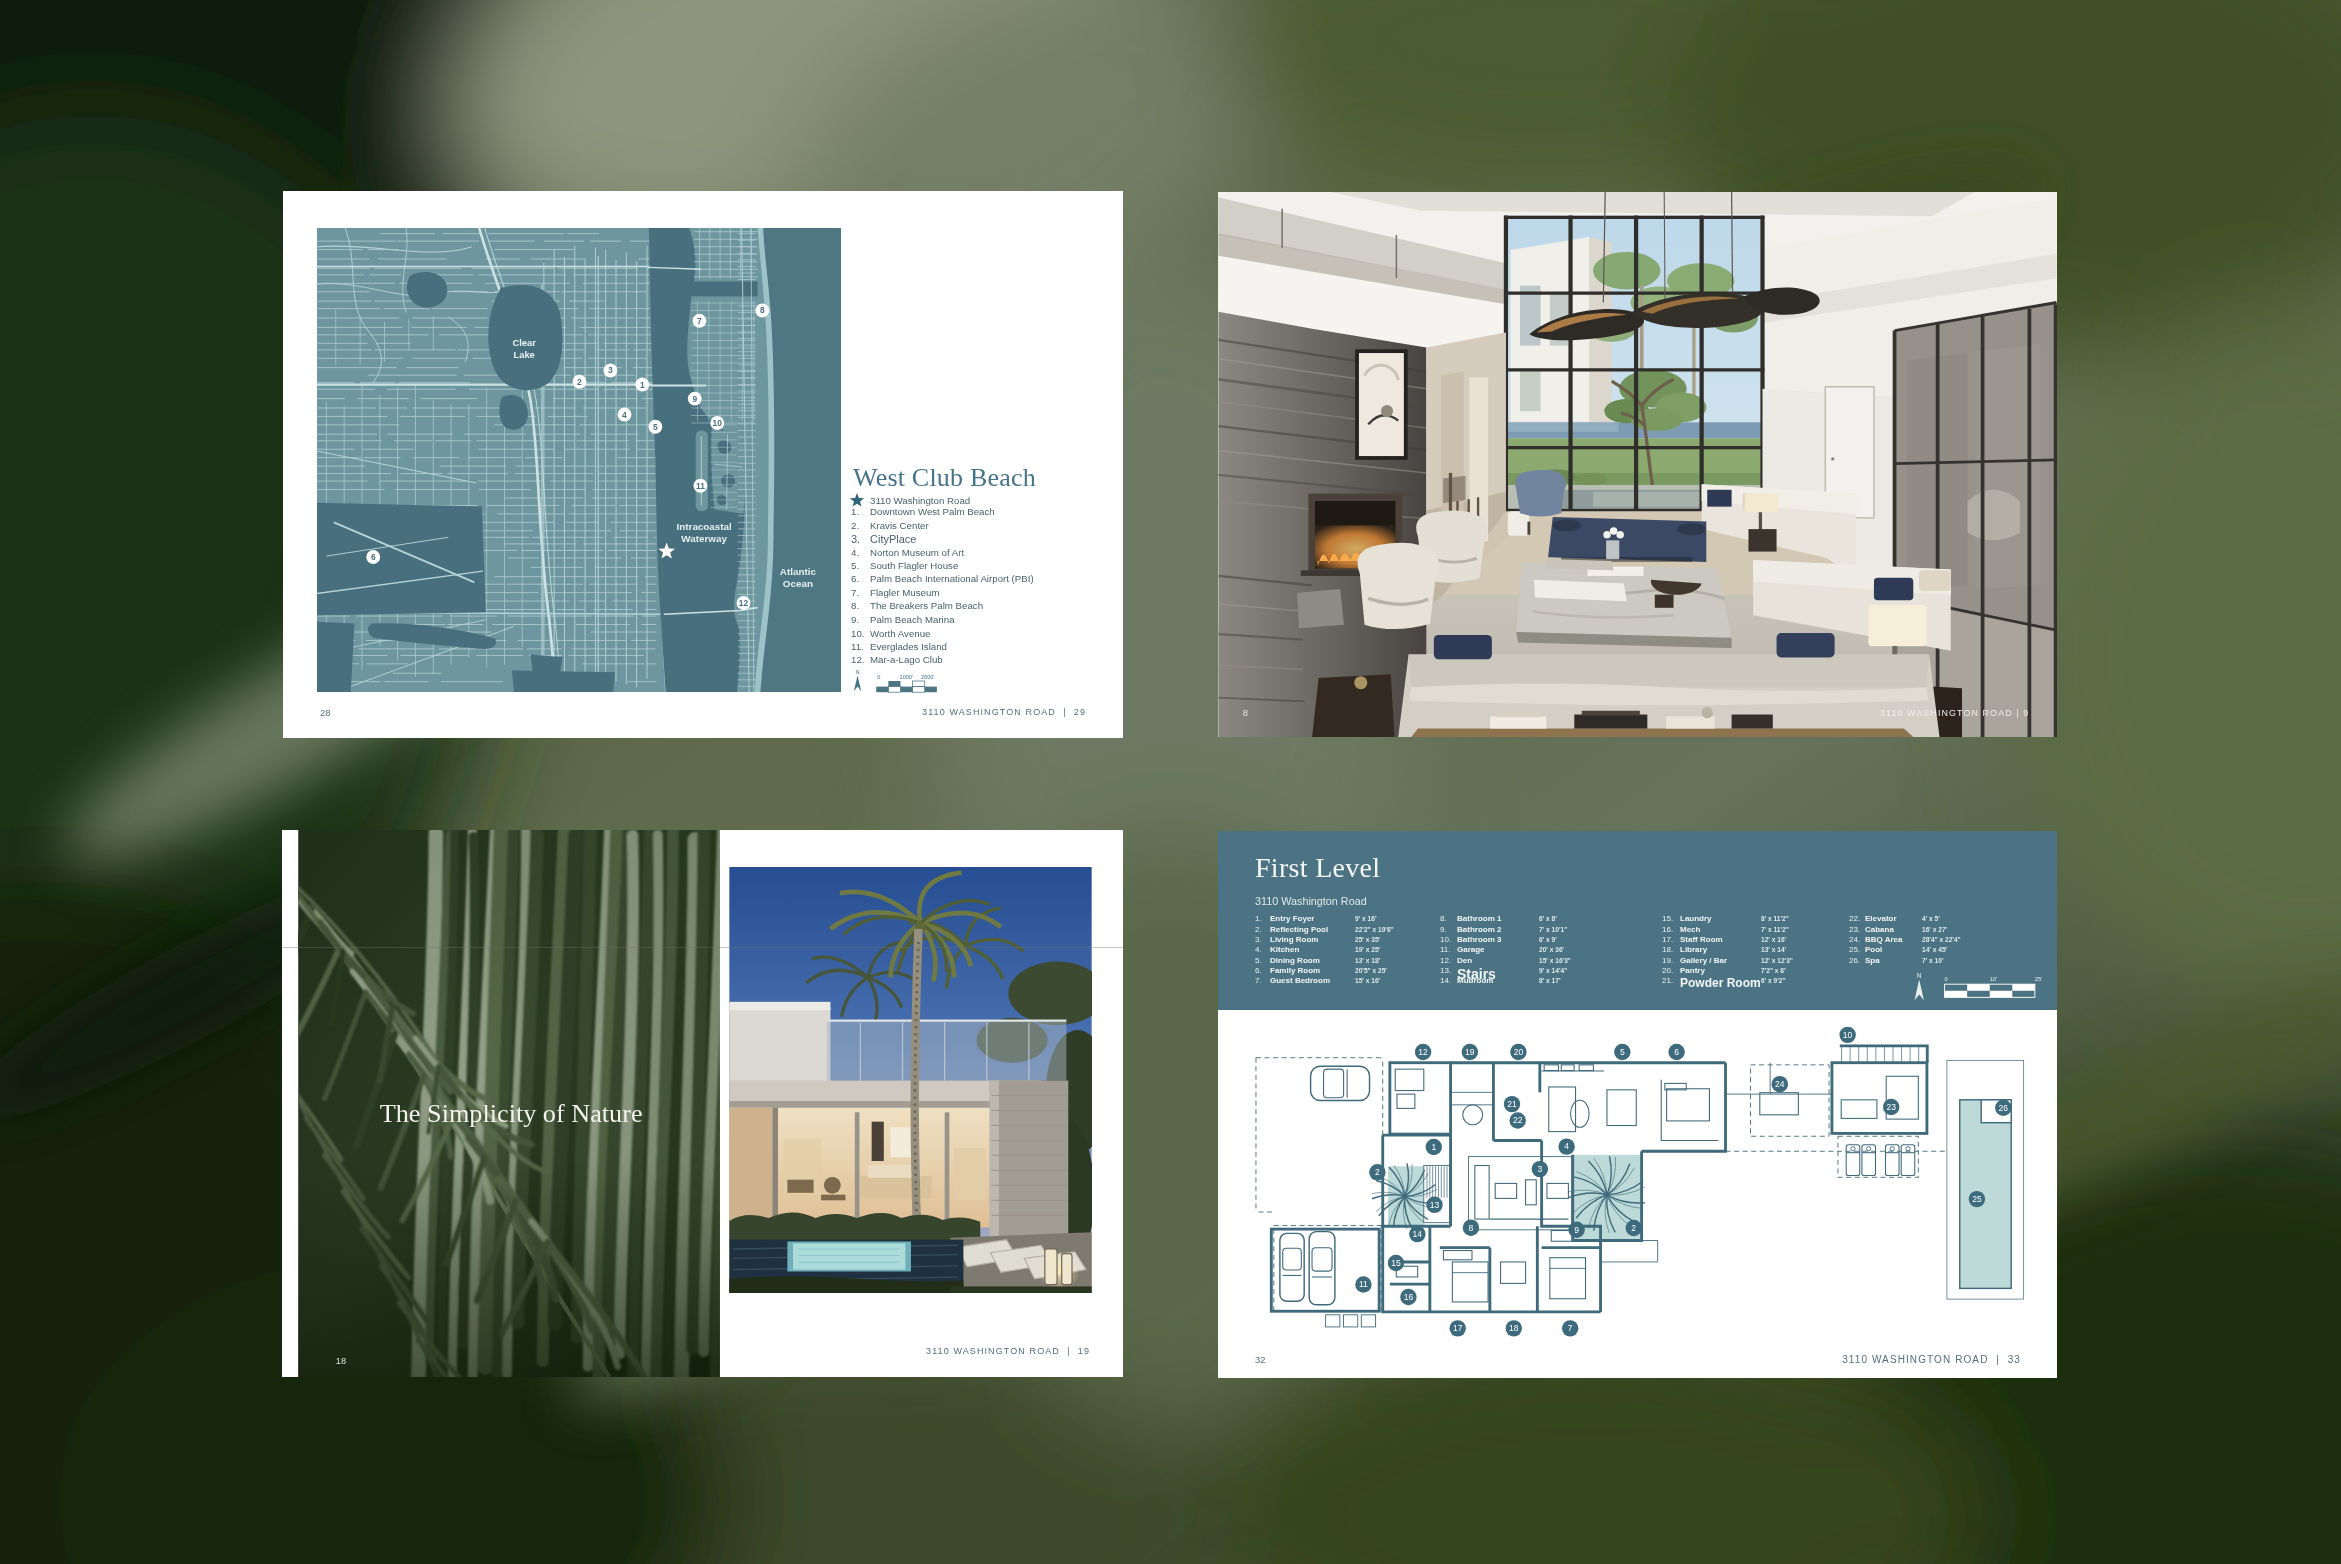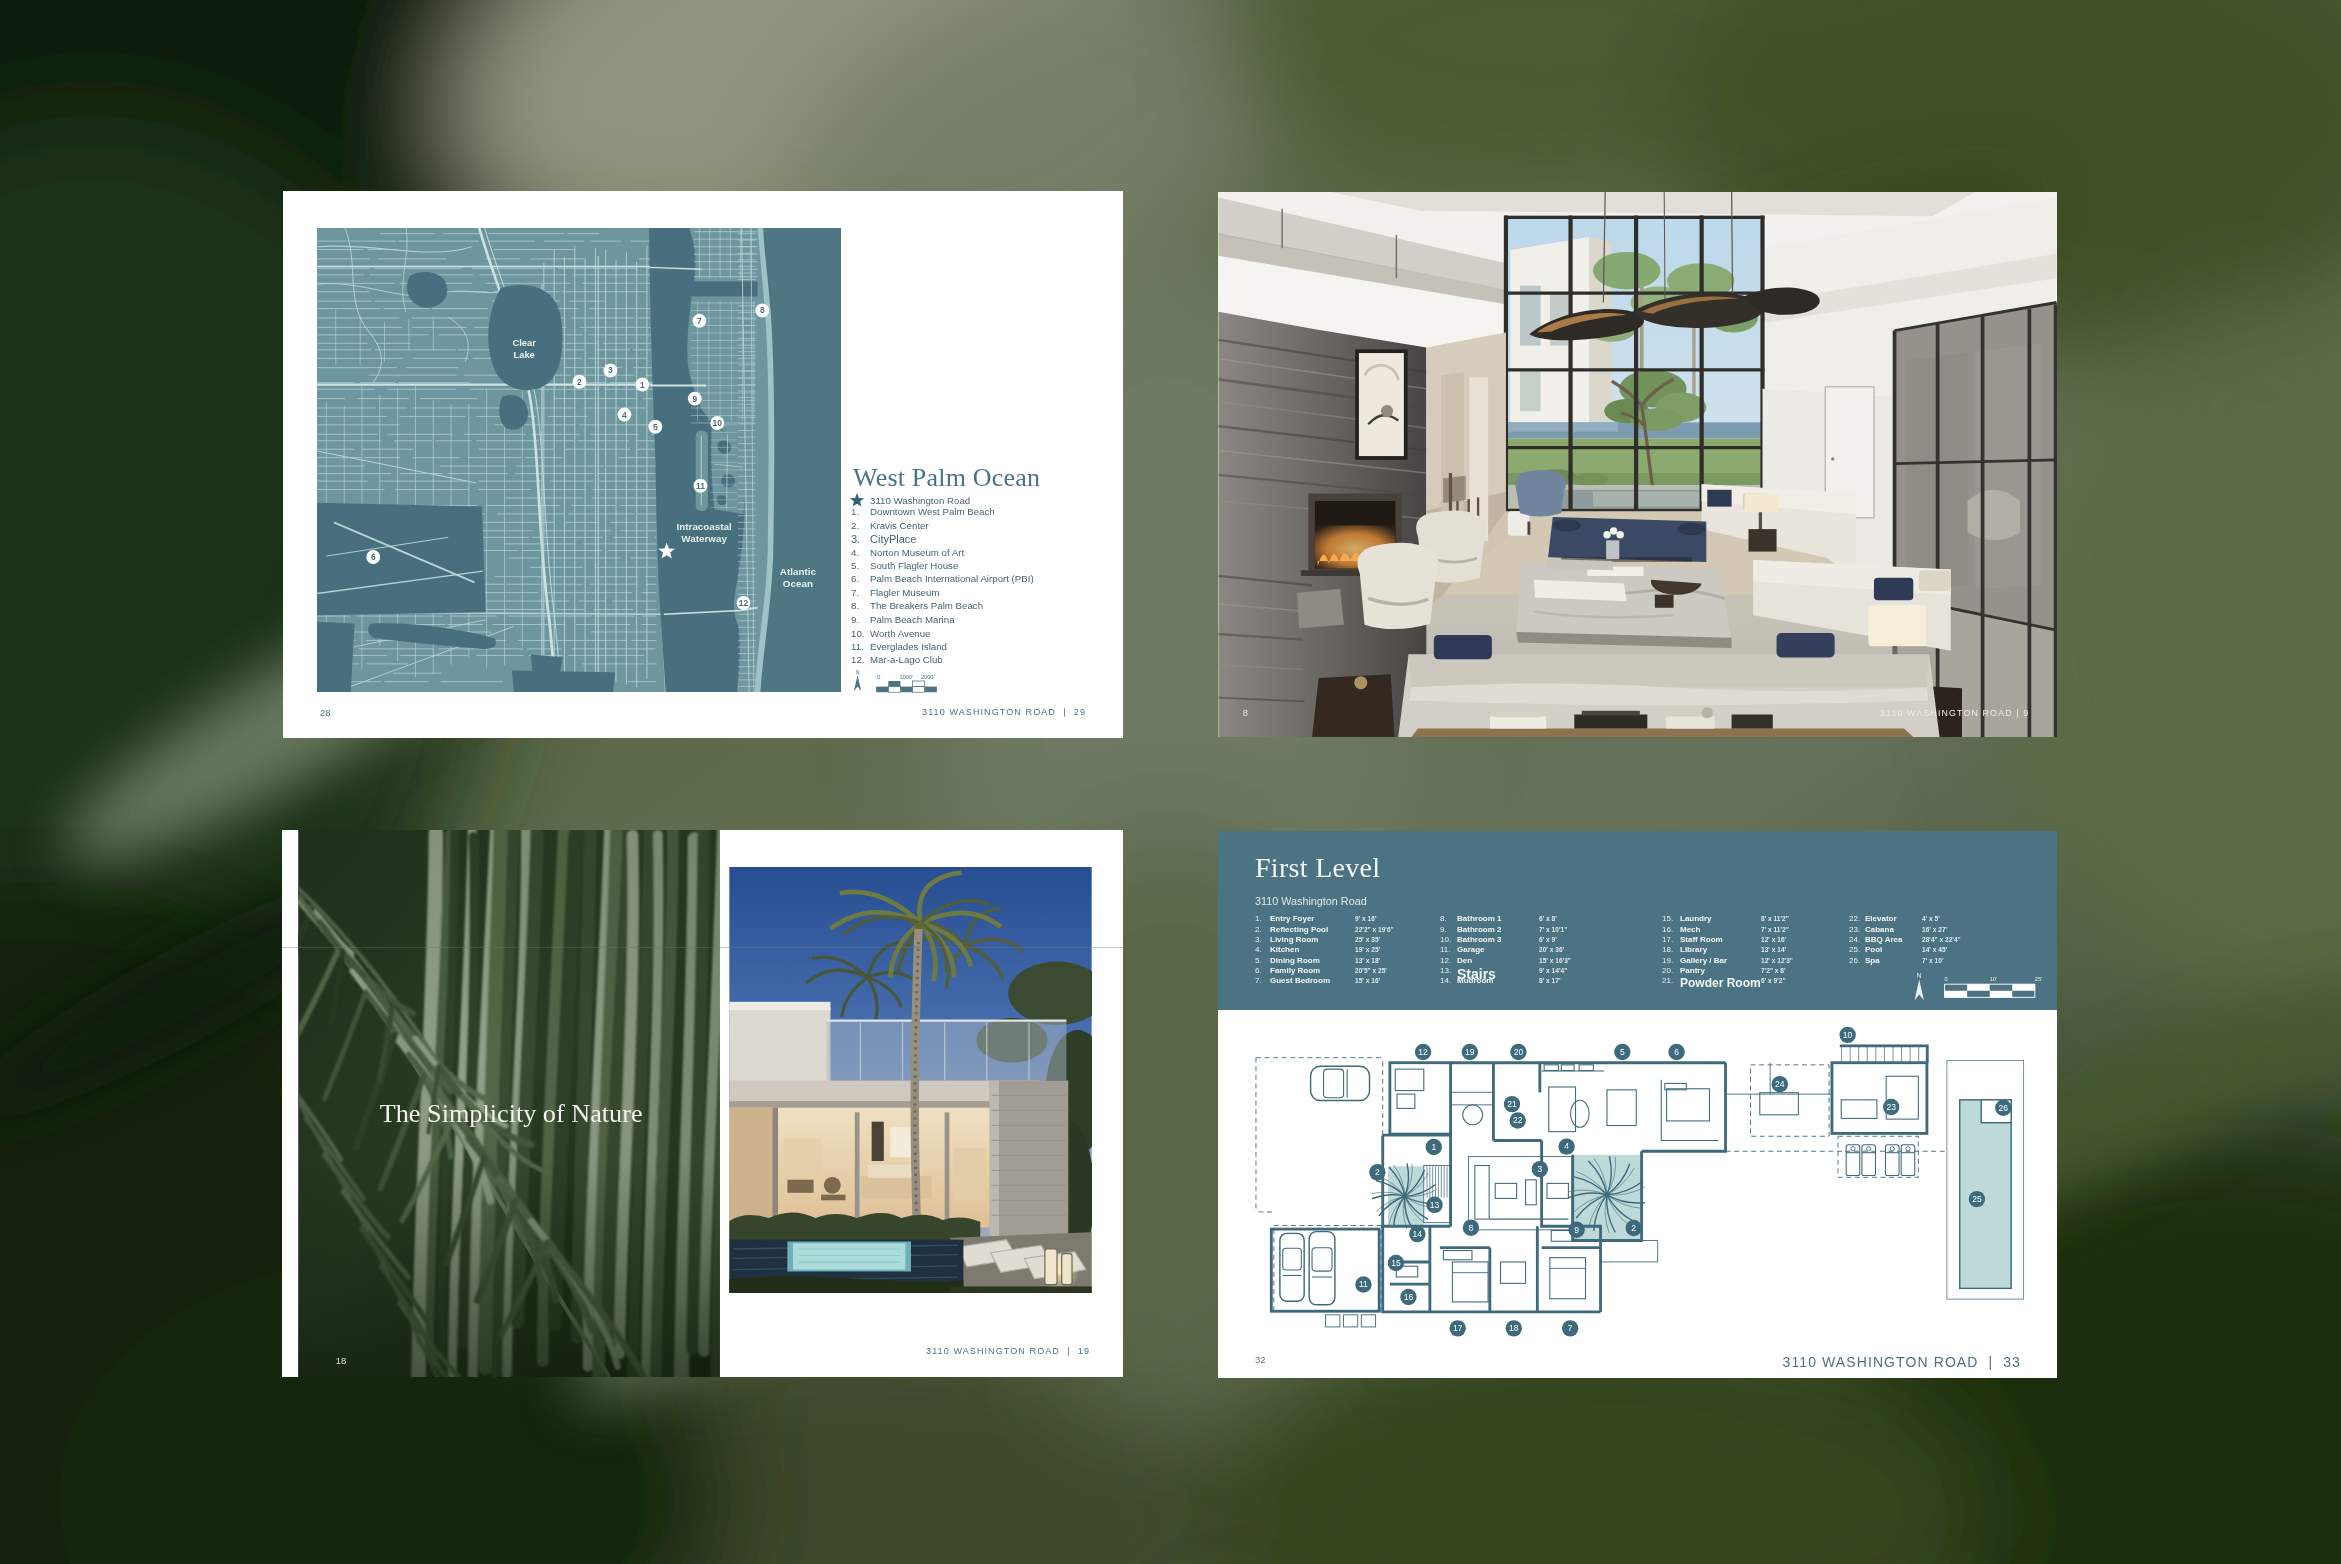--- a/index.html
+++ b/index.html
@@ -591,21 +591,21 @@
 <div style="position:absolute;left:568px;top:396px;width:262px;font-size:9.7px;color:#48636e;"><span style="display:inline-block;width:19px;">7.</span>Flagler Museum</div>
 <div style="position:absolute;left:568px;top:409px;width:262px;font-size:9.7px;color:#48636e;"><span style="display:inline-block;width:19px;">8.</span>The Breakers Palm Beach</div>
 <div style="position:absolute;left:568px;top:423px;width:262px;font-size:9.7px;color:#48636e;"><span style="display:inline-block;width:19px;">9.</span>Palm Beach Marina</div>
 <div style="position:absolute;left:568px;top:437px;width:262px;font-size:9.7px;color:#48636e;"><span style="display:inline-block;width:19px;">10.</span>Worth Avenue</div>
 <div style="position:absolute;left:568px;top:450px;width:262px;font-size:9.7px;color:#48636e;"><span style="display:inline-block;width:19px;">11.</span>Everglades Island</div>
 <div style="position:absolute;left:568px;top:463px;width:262px;font-size:9.7px;color:#48636e;"><span style="display:inline-block;width:19px;">12.</span>Mar-a-Lago Club</div>
     <svg style="position:absolute;left:566px;top:302px;" width="16" height="15" viewBox="0 0 17 16">
       <polygon points="8.5,0.0 10.5,5.3 16.1,5.5 11.7,9.0 13.2,14.5 8.5,11.4 3.8,14.5 5.3,9.0 0.9,5.5 6.5,5.3" fill="#2e6578"></polygon>
     </svg>
     <div style="position:absolute;left:587px;top:304px;font-size:9.7px;color:#48636e;">3110 Washington Road</div>
-    <div class="serif" style="position:absolute;left:570px;top:272px;font-size:26px;color:#45748a;letter-spacing:0.2px;">West Palm Ocean</div>
+    <div class="serif" style="position:absolute;left:570px;top:272px;font-size:26px;color:#45748a;letter-spacing:0.2px;">West Club Beach</div>
     <svg style="position:absolute;left:568px;top:476px;" width="112" height="28" viewBox="0 0 120 30">
       <text x="7" y="7" font-size="6" fill="#45748a" text-anchor="middle">N</text>
       <path d="M7,9 L11,26 L7,21 L3,26 Z" fill="#45748a"></path>
       <text x="28" y="13" font-size="6" fill="#45748a">0</text>
       <text x="52" y="13" font-size="6" fill="#45748a">1000'</text>
       <text x="75" y="13" font-size="6" fill="#45748a">2000'</text>
       <rect x="27" y="21" width="13" height="6" fill="#4c7482"></rect>
       <rect x="40" y="15" width="13" height="6" fill="#4c7482"></rect>
       <rect x="40" y="21" width="13" height="6" fill="none" stroke="#4c7482" stroke-width="0.8"></rect>
       <rect x="53" y="21" width="13" height="6" fill="#4c7482"></rect>
@@ -1448,14 +1448,14 @@
         <circle cx="985" cy="886" r="23" fill="#3d6b7d"></circle>
         <text x="985" y="894" text-anchor="middle" font-size="24" fill="#fff">7</text>
         <circle cx="445" cy="449" r="23" fill="#3d6b7d"></circle>
         <text x="445" y="457" text-anchor="middle" font-size="24" fill="#fff">2</text>
         <circle cx="1163" cy="605" r="23" fill="#3d6b7d"></circle>
         <text x="1163" y="613" text-anchor="middle" font-size="24" fill="#fff">2</text>
       </svg></div>
 
   <div style="position:absolute;left:37px;top:523px;font-size:9.4px;color:#55707c;">32</div>
 
-  <div style="position:absolute;right:36px;top:523px;font-size:14px;letter-spacing:1.1px;color:#517082;">3110 WASHINGTON ROAD&nbsp; | &nbsp;33</div>
+  <div style="position:absolute;right:36px;top:523px;font-size:10px;letter-spacing:1.1px;color:#517082;">3110 WASHINGTON ROAD&nbsp; | &nbsp;33</div>
 </div>
 
 </body></html>

